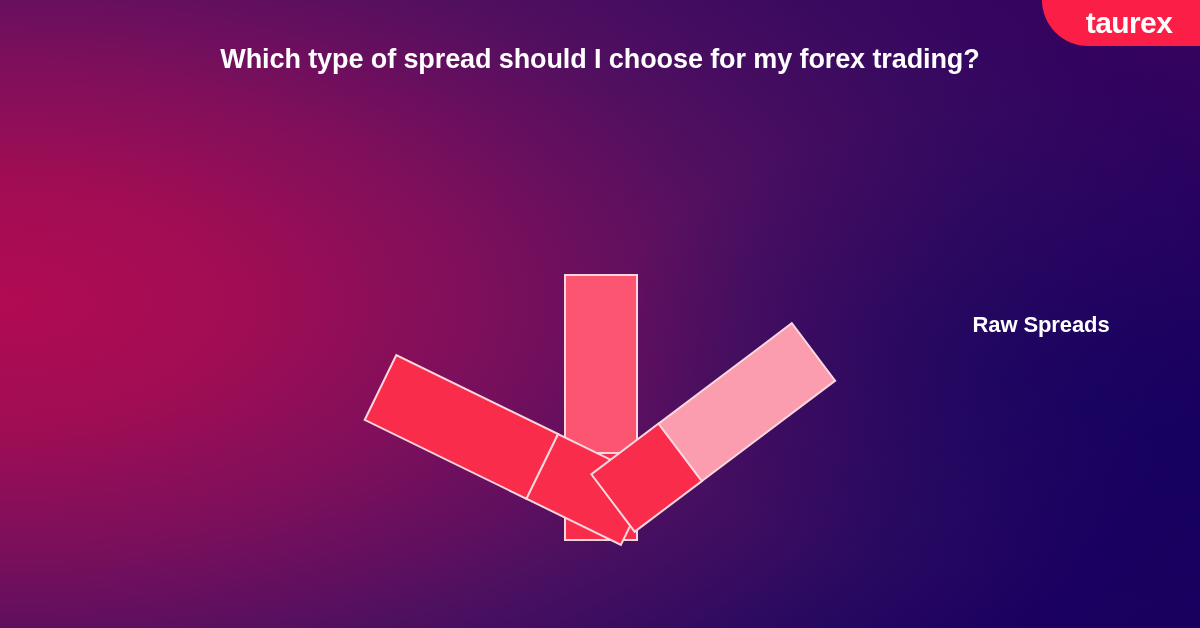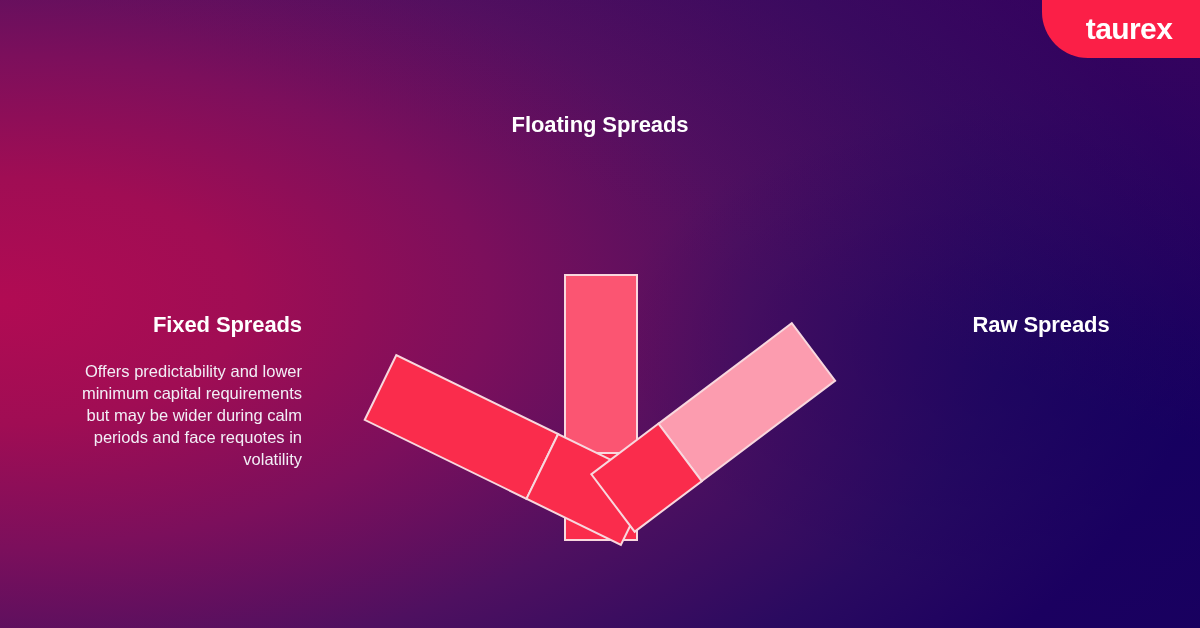--- a/index.html
+++ b/index.html
@@ -29,21 +29,21 @@
       radial-gradient(80% 70% at 100% 55%, rgba(16,0,96,0.65) 0%, rgba(16,0,96,0) 62%);
     pointer-events: none;
   }
 
   
   #logo-badge {
     position: absolute;
     top: 0;
     right: 0;
     width: 158px;
-    height: 58px;
+    height: 46px;
     background: #fb1f47;
     border-bottom-left-radius: 46px;
     display: flex;
     align-items: center;
     justify-content: center;
     padding-left: 16px;
     box-sizing: border-box;
   }
   #logo-badge .wordmark {
     color: #ffffff;
@@ -142,31 +142,23 @@
     <g transform="rotate(-37 613 503)">
       <rect x="697" y="467" width="167" height="72" fill="#fc9caf" stroke="#f8d8de" stroke-width="2"></rect>
       <rect x="613" y="467" width="84" height="72" fill="#fa2c4c" stroke="#f8d8de" stroke-width="2"></rect>
     </g>
   </svg>
 
   <div id="logo-badge">
     <span class="wordmark">taurex</span>
   </div>
 
+  <div id="page-title">Which type of spread should I choose for my forex trading?</div>
 
   <div id="block-floating">
-    <h2 class="block-heading">Floating Spreads</h2>
   </div>
 
-  <div id="block-fixed">
-    <h2 class="block-heading">Fixed Spreads</h2>
-    <p class="block-body">Offers predictability and lower
-minimum capital requirements
-but may be wider during calm
-periods and face requotes in
-volatility</p>
-  </div>
 
   <div id="block-raw">
     <h2 class="block-heading">Raw Spreads</h2>
   </div>
 
 </div>
 
 </body></html>

